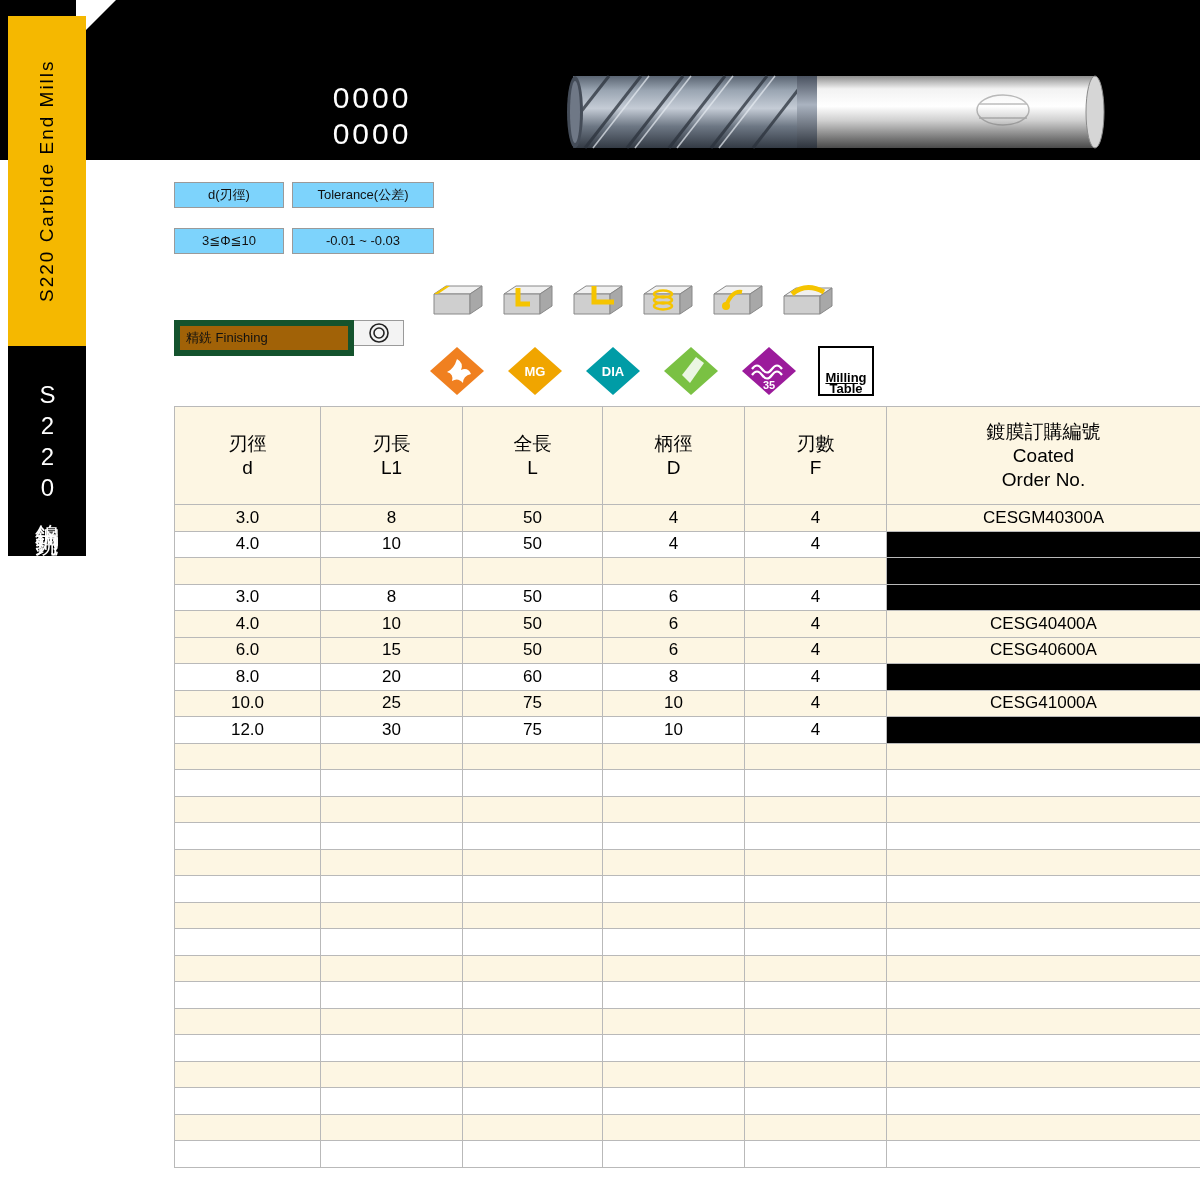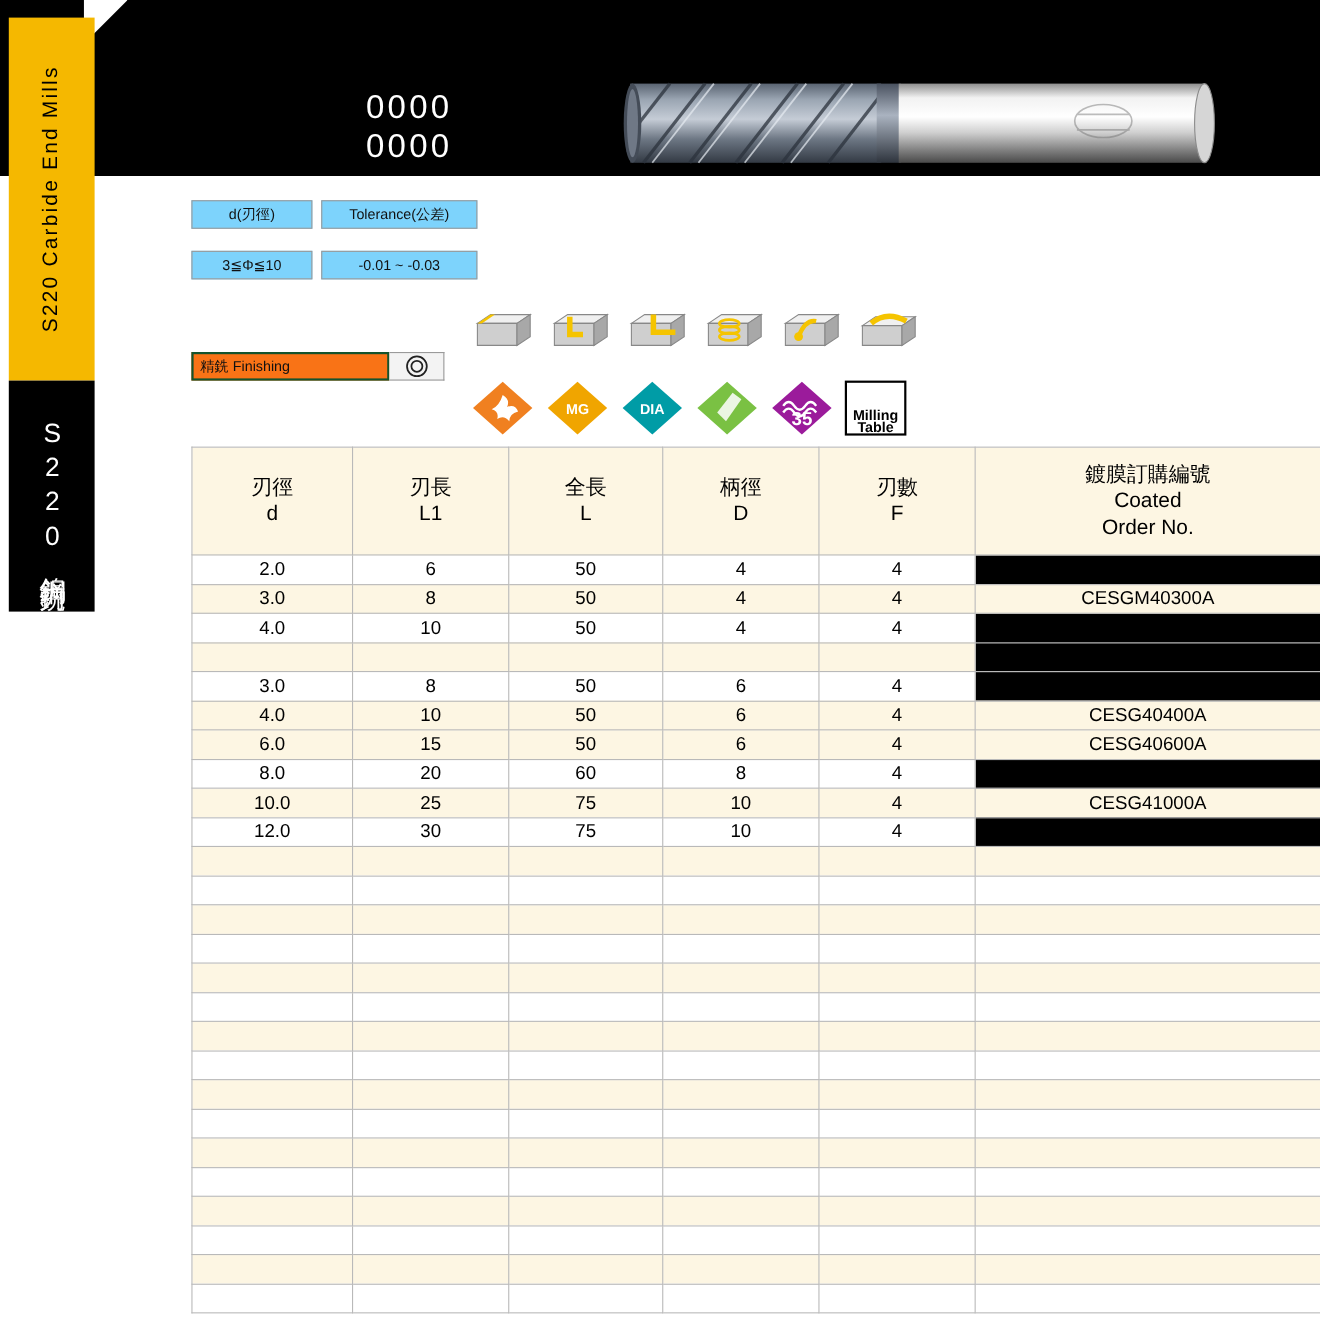--- a/index.html
+++ b/index.html
@@ -69,34 +69,34 @@
     border:1px solid #9a9a9a; background:#7dd3fc;
     font-size:13px; color:#111; height:26px; line-height:24px;
     text-align:center; display:flex; align-items:center; justify-content:center;
   }
   .tol-c1 { width:110px; }
   .tol-c2 { width:142px; margin-left:8px; }
 
   
   .fin-row { position:absolute; left:174px; top:320px; display:flex; }
   .fin-label{
-    width:180px; height:26px; border:2px solid #14532d; background:#f97316;
+    width:180px; height:36px; border:6px solid #14532d; background:#a16207;
     font-size:13px; color:#111; display:flex; align-items:center; padding-left:6px;
   }
   .fin-mark{
     width:50px; height:26px; border:1px solid #9a9a9a; border-left:none;
     background:#f3f3f3; display:flex; align-items:center; justify-content:center;
   }
 
   
   .picto-row { position:absolute; left:430px; top:280px; display:flex; gap:14px; }
   .picto { width:56px; height:42px; }
 
   
-  .badge-row{ position:absolute; left:428px; top:345px; display:flex; gap:10px; align-items:center;}
+  .badge-row{ position:absolute; left:428px; top:345px; display:flex; gap:20px; align-items:center;text-decoration:underline;}
   .badge { width:58px; height:52px; position:relative; }
   .badge-txt{
     position:absolute; left:0; top:0; width:58px; height:52px;
     display:flex; align-items:center; justify-content:center;
     font-size:13px; font-weight:bold; color:#ffffff;
   }
   .badge-milling{
     width:56px;height:50px;background:#ffffff;border:2px solid #000;
     display:flex;align-items:center;justify-content:flex-end;flex-direction:column;
     font-size:13px;font-weight:bold;color:#000;line-height:11px;text-align:center;
@@ -306,21 +306,21 @@
     </svg>
   </div>
   <div class="badge">
     <svg width="58" height="52" viewBox="0 0 58 52">
       <polygon points="29,2 56,26 29,50 2,26" fill="#9b1b9b"></polygon>
       <g stroke="#ffffff" stroke-width="2.2" fill="none">
         <path d="M12 24 q5 -7 10 0 q5 7 10 0 q5 -7 10 0"></path>
         <path d="M12 30 q5 -7 10 0 q5 7 10 0 q5 -7 10 0"></path>
       </g>
     </svg>
-    <div class="badge-txt" style="align-items:flex-end;padding-bottom:6px;font-size:17px;">35</div>
+    <div class="badge-txt" style="align-items:flex-end;padding-bottom:6px;font-size:11px;">35</div>
   </div>
   <div class="badge-milling">
     <span>Milling Table</span>
   </div>
 </div>
 
 <table class="tbl">
   <colgroup>
     <col class="c-d">
       <col class="c-l1">
@@ -353,28 +353,20 @@
       </th>
       <th>
         <div>鍍膜訂購編號</div>
         <div>Coated</div>
         <div>Order No.</div>
       </th>
     </tr>
   </thead>
   <tbody id="tbody">
       <tr>
-        <td class="white">2.0</td>
-        <td class="white">6</td>
-        <td class="white">50</td>
-        <td class="white">4</td>
-        <td class="white">4</td>
-        <td class="dark"></td>
-      </tr>
-      <tr>
         <td class="cream">3.0</td>
         <td class="cream">8</td>
         <td class="cream">50</td>
         <td class="cream">4</td>
         <td class="cream">4</td>
         <td class="cream">CESGM40300A</td>
       </tr>
       <tr>
         <td class="white">4.0</td>
         <td class="white">10</td>

